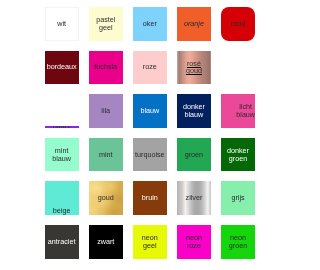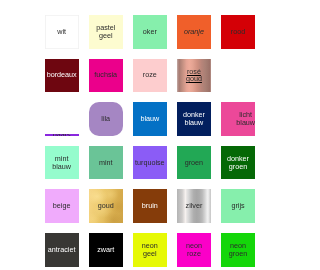--- a/index.html
+++ b/index.html
@@ -11,21 +11,21 @@
     background: #ffffff;
     overflow: hidden;
   }
   body {
     font-family: "Liberation Sans", sans-serif;
     -webkit-font-smoothing: antialiased;
   }
   #swatch-grid {
     position: absolute;
     left: 44.6px;
-    top: 15px;
+    top: 7px;
     width: 183.5px;
     display: grid;
     grid-template-columns: repeat(5, 34.1px);
     grid-auto-rows: 33.6px;
     column-gap: 3.2px;
     row-gap: 5.8px;
     gap: 10px;
   }
   .swatch {
     position: relative;
@@ -99,27 +99,27 @@
 <body>
 
 <div id="swatch-grid">
     <div class="swatch dark-text bordered" style="background: rgb(255, 255, 255);">
       <span class="swatch-label">wit</span>
     </div>
     <div class="swatch dark-text" style="background: rgb(253, 252, 208);">
       <span class="swatch-label">pastel
 geel</span>
     </div>
-    <div class="swatch dark-text" style="background: #86efac;">
+    <div class="swatch dark-text" style="background: #7dd3fc;">
       <span class="swatch-label">oker</span>
     </div>
     <div class="swatch dark-text" style="background: rgb(240, 95, 42); font-style: italic;">
       <span class="swatch-label">oranje</span>
     </div>
-    <div class="swatch dark-text" style="background: rgb(212, 0, 6);">
+    <div class="swatch dark-text" style="background: rgb(212, 0, 6); border-radius: 8px;">
       <span class="swatch-label">rood</span>
     </div>
     <div class="swatch light-text" style="background: rgb(110, 6, 16);">
       <span class="swatch-label">bordeaux</span>
     </div>
     <div class="swatch dark-text" style="background: rgb(235, 0, 139);">
       <span class="swatch-label">fuchsia</span>
     </div>
     <div class="swatch dark-text" style="background: rgb(253, 205, 206);">
       <span class="swatch-label">roze</span>
@@ -127,52 +127,52 @@
     <div class="swatch dark-text finish-rosegold" style="background: rgb(199, 145, 132);">
       <span class="swatch-label">rosé
 goud</span>
     </div>
     <div class="swatch dark-text">
       <span class="swatch-label"></span>
     </div>
     <div class="swatch dark-text" style="background: rgb(138, 40, 223); margin-top: 32px;">
       <span class="swatch-label">paars</span>
     </div>
-    <div class="swatch dark-text" style="background: rgb(165, 134, 195); border-radius: 10px;">
+    <div class="swatch dark-text" style="background: rgb(165, 134, 195);">
       <span class="swatch-label">lila</span>
     </div>
     <div class="swatch light-text" style="background: rgb(4, 113, 197);">
       <span class="swatch-label">blauw</span>
     </div>
     <div class="swatch light-text" style="background: rgb(2, 31, 94);">
       <span class="swatch-label">donker
 blauw</span>
     </div>
     <div class="swatch dark-text" style="background: #ec4899; justify-content: flex-end;">
       <span class="swatch-label">licht
 blauw</span>
     </div>
     <div class="swatch dark-text" style="background: rgb(149, 252, 205);">
       <span class="swatch-label">mint
 blauw</span>
     </div>
     <div class="swatch dark-text" style="background: rgb(106, 196, 151);">
       <span class="swatch-label">mint</span>
     </div>
-    <div class="swatch dark-text" style="background: #8b5cf6;">
+    <div class="swatch dark-text" style="background: #a3a3a3;">
       <span class="swatch-label">turquoise</span>
     </div>
     <div class="swatch dark-text" style="background: rgb(34, 168, 85);">
       <span class="swatch-label">groen</span>
     </div>
     <div class="swatch light-text" style="background: rgb(5, 104, 6);">
       <span class="swatch-label">donker
 groen</span>
     </div>
-    <div class="swatch dark-text" style="background: #f0abfc;">
+    <div class="swatch dark-text" style="background: #5eead4; align-items: flex-end;">
       <span class="swatch-label">beige</span>
     </div>
     <div class="swatch dark-text finish-gold" style="background: rgb(212, 174, 83);">
       <span class="swatch-label">goud</span>
     </div>
     <div class="swatch light-text" style="background: rgb(133, 60, 10);">
       <span class="swatch-label">bruin</span>
     </div>
     <div class="swatch dark-text finish-silver" style="background: rgb(197, 197, 197);">
       <span class="swatch-label">zilver</span>

